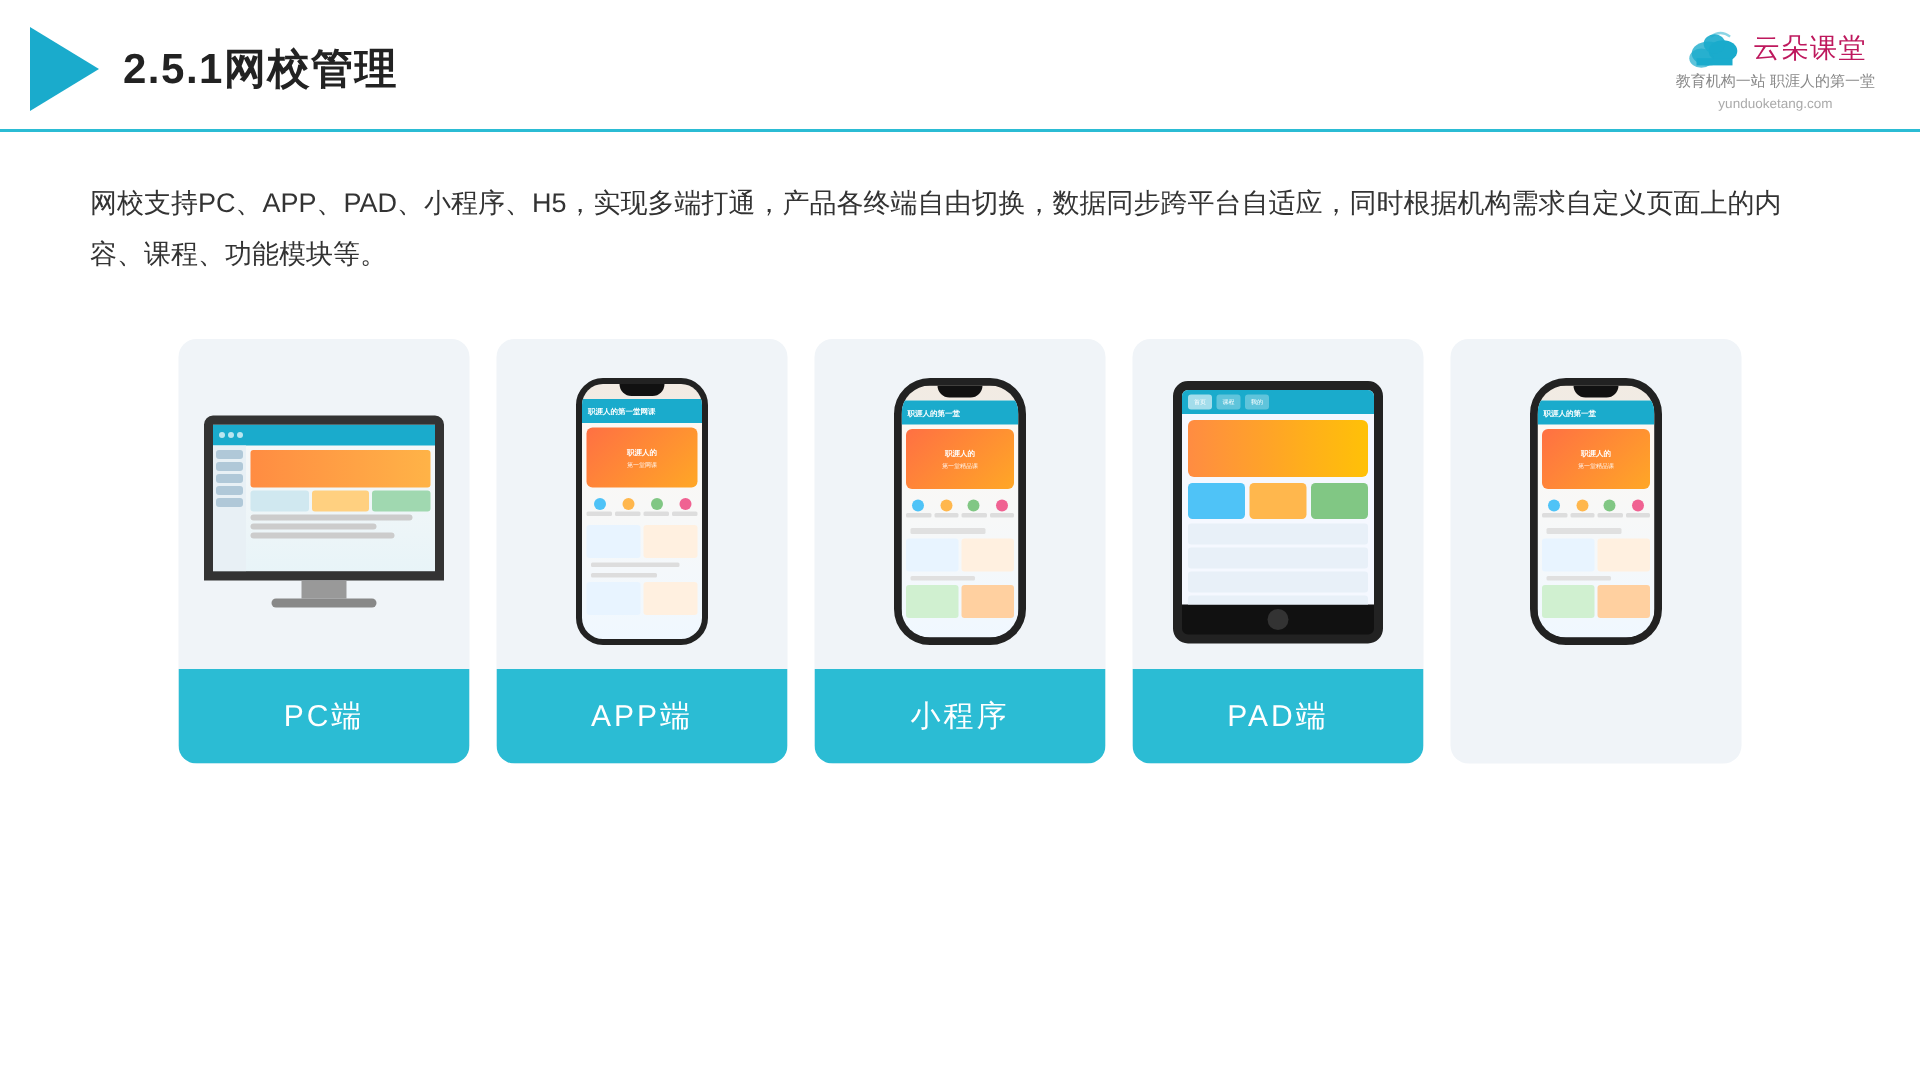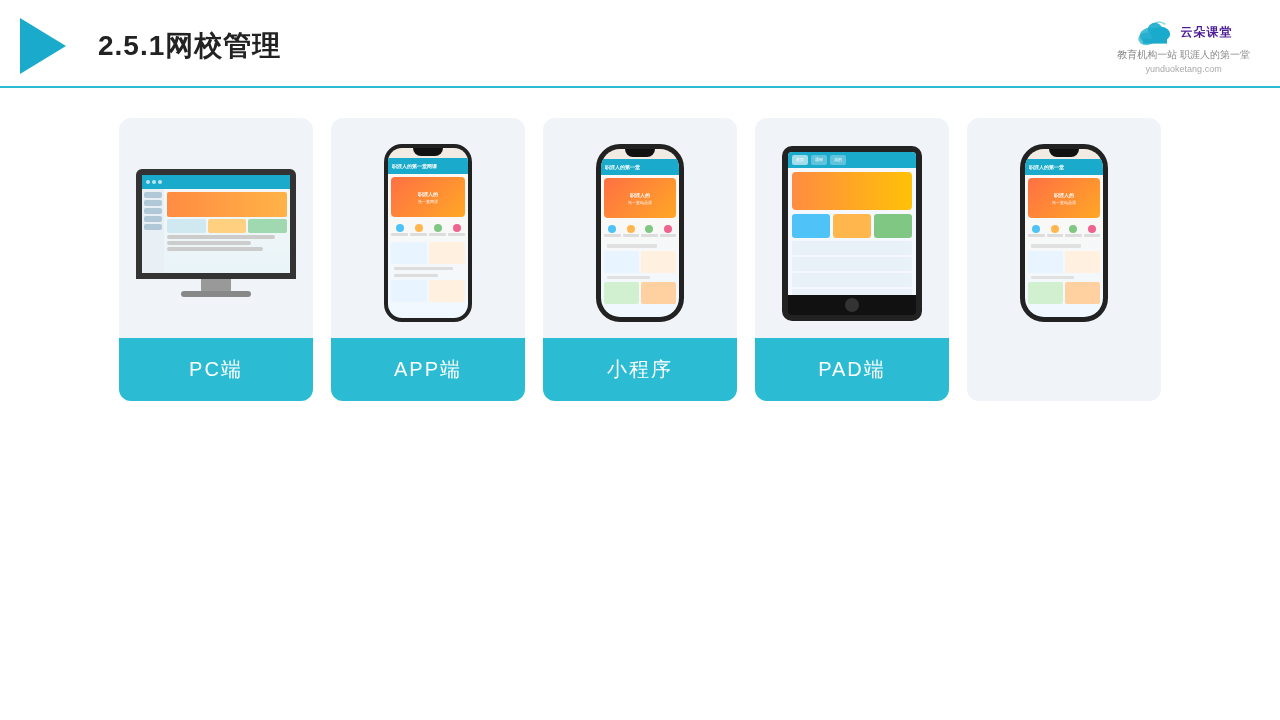--- a/index.html
+++ b/index.html
@@ -17,21 +17,21 @@
       display: flex;
       align-items: center;
       justify-content: space-between;
       padding: 18px 30px 12px 20px;
       border-bottom: 2px solid #2BBCD4;
     }
 
     .header-left {
       display: flex;
       align-items: center;
-      gap: 32px;
+      gap: 16px;
     }
 
     .logo-triangle {
       width: 0;
       height: 0;
       border-top: 28px solid transparent;
       border-bottom: 28px solid transparent;
       border-left: 46px solid #1AABCC;
     }
 
@@ -54,23 +54,23 @@
       align-items: center;
       gap: 6px;
     }
 
     .cloud-icon {
       width: 40px;
       height: 28px;
     }
 
     .brand-name {
-      font-size: 12px;
-      color: #4c1d95;
-      font-weight: bold;
+      font-size: 18px;
+      color: #be185d;
+      font-weight: normal;
       letter-spacing: 1px;
     }
 
     .brand-tagline {
       font-size: 10px;
       color: #888;
       text-align: right;
       line-height: 1.4;
     }
 
@@ -494,20 +494,21 @@
       </svg>
       <span class="brand-name">云朵课堂</span>
     </div>
     <span class="brand-tagline">教育机构一站
 职涯人的第一堂</span>
     <span class="brand-url">yunduoketang.com</span>
   </div>
 </header>
 
 <main class="content">
+  <p class="description">网校支持PC、APP、PAD、小程序、H5，实现多端打通，产品各终端自由切换，数据同步跨平台自适应，同时根据机构需求自定义页面上的内容、课程、功能模块等。</p>
 
   <div class="cards-container">
 
     <div class="card">
       <div class="card-image-area">
         <div class="pc-mockup">
           <div class="pc-monitor">
             <div class="pc-screen-content">
               <div class="pc-screen-header">
                 <div class="pc-screen-dot"></div>

